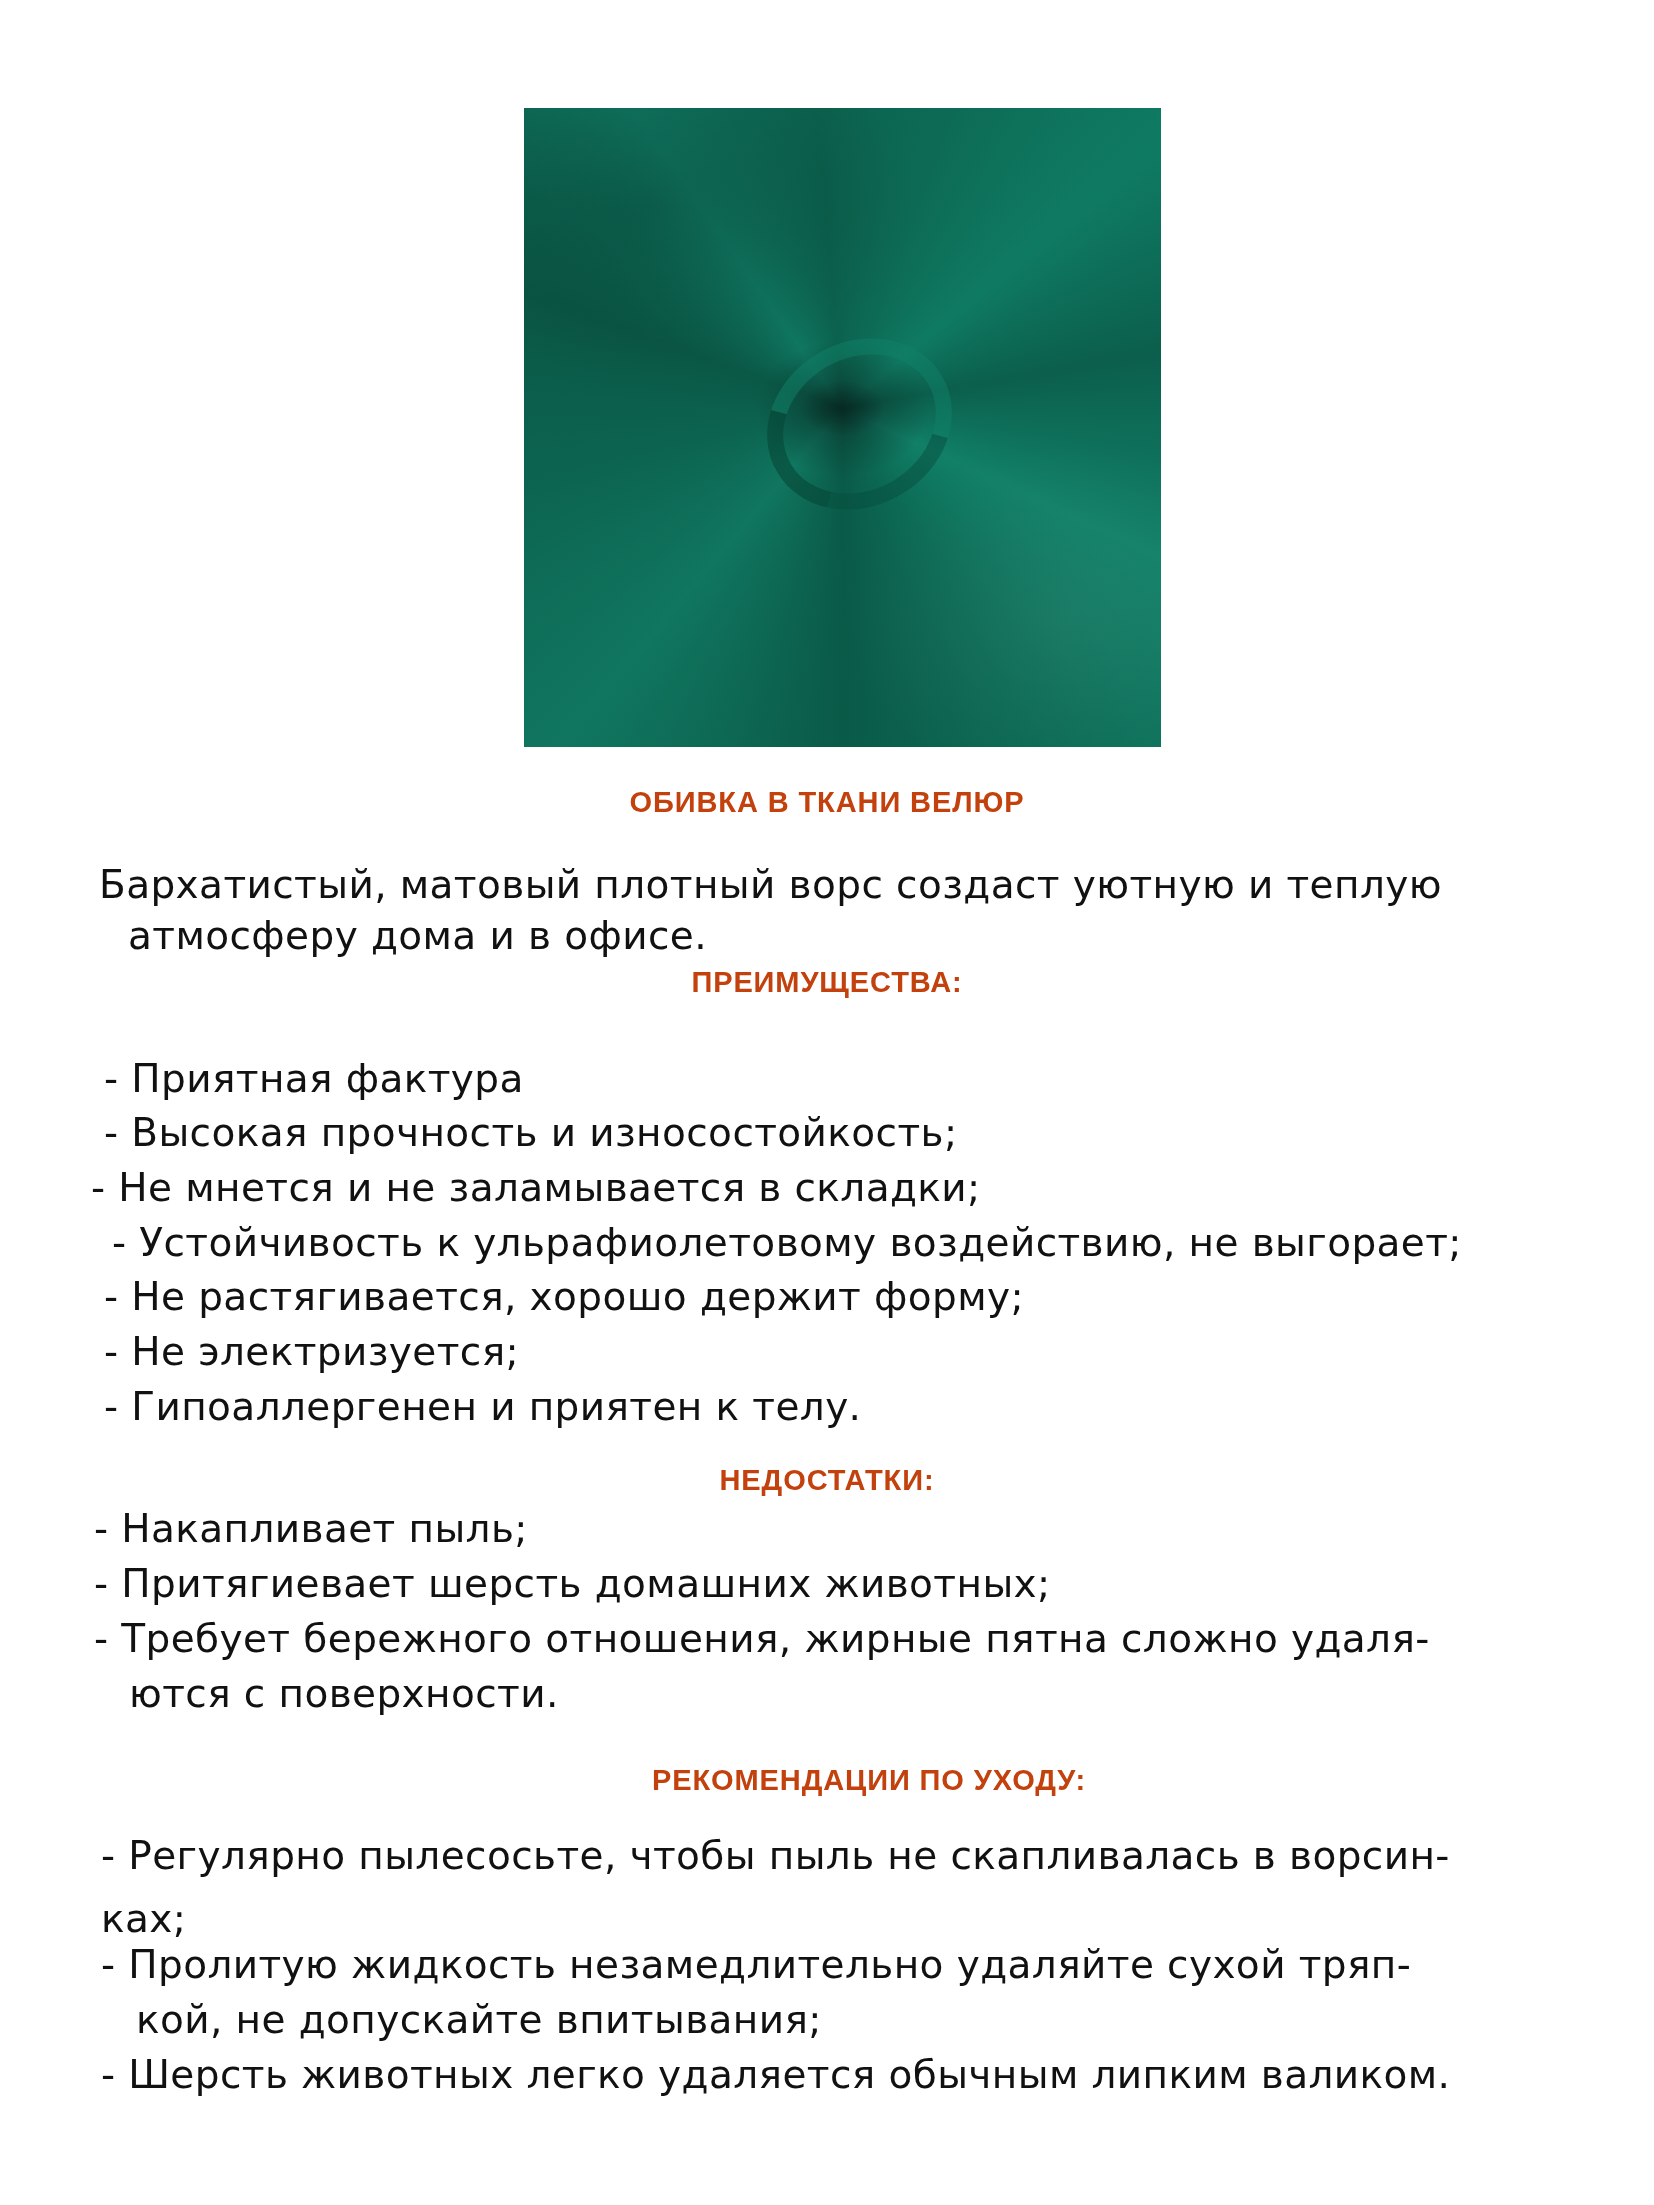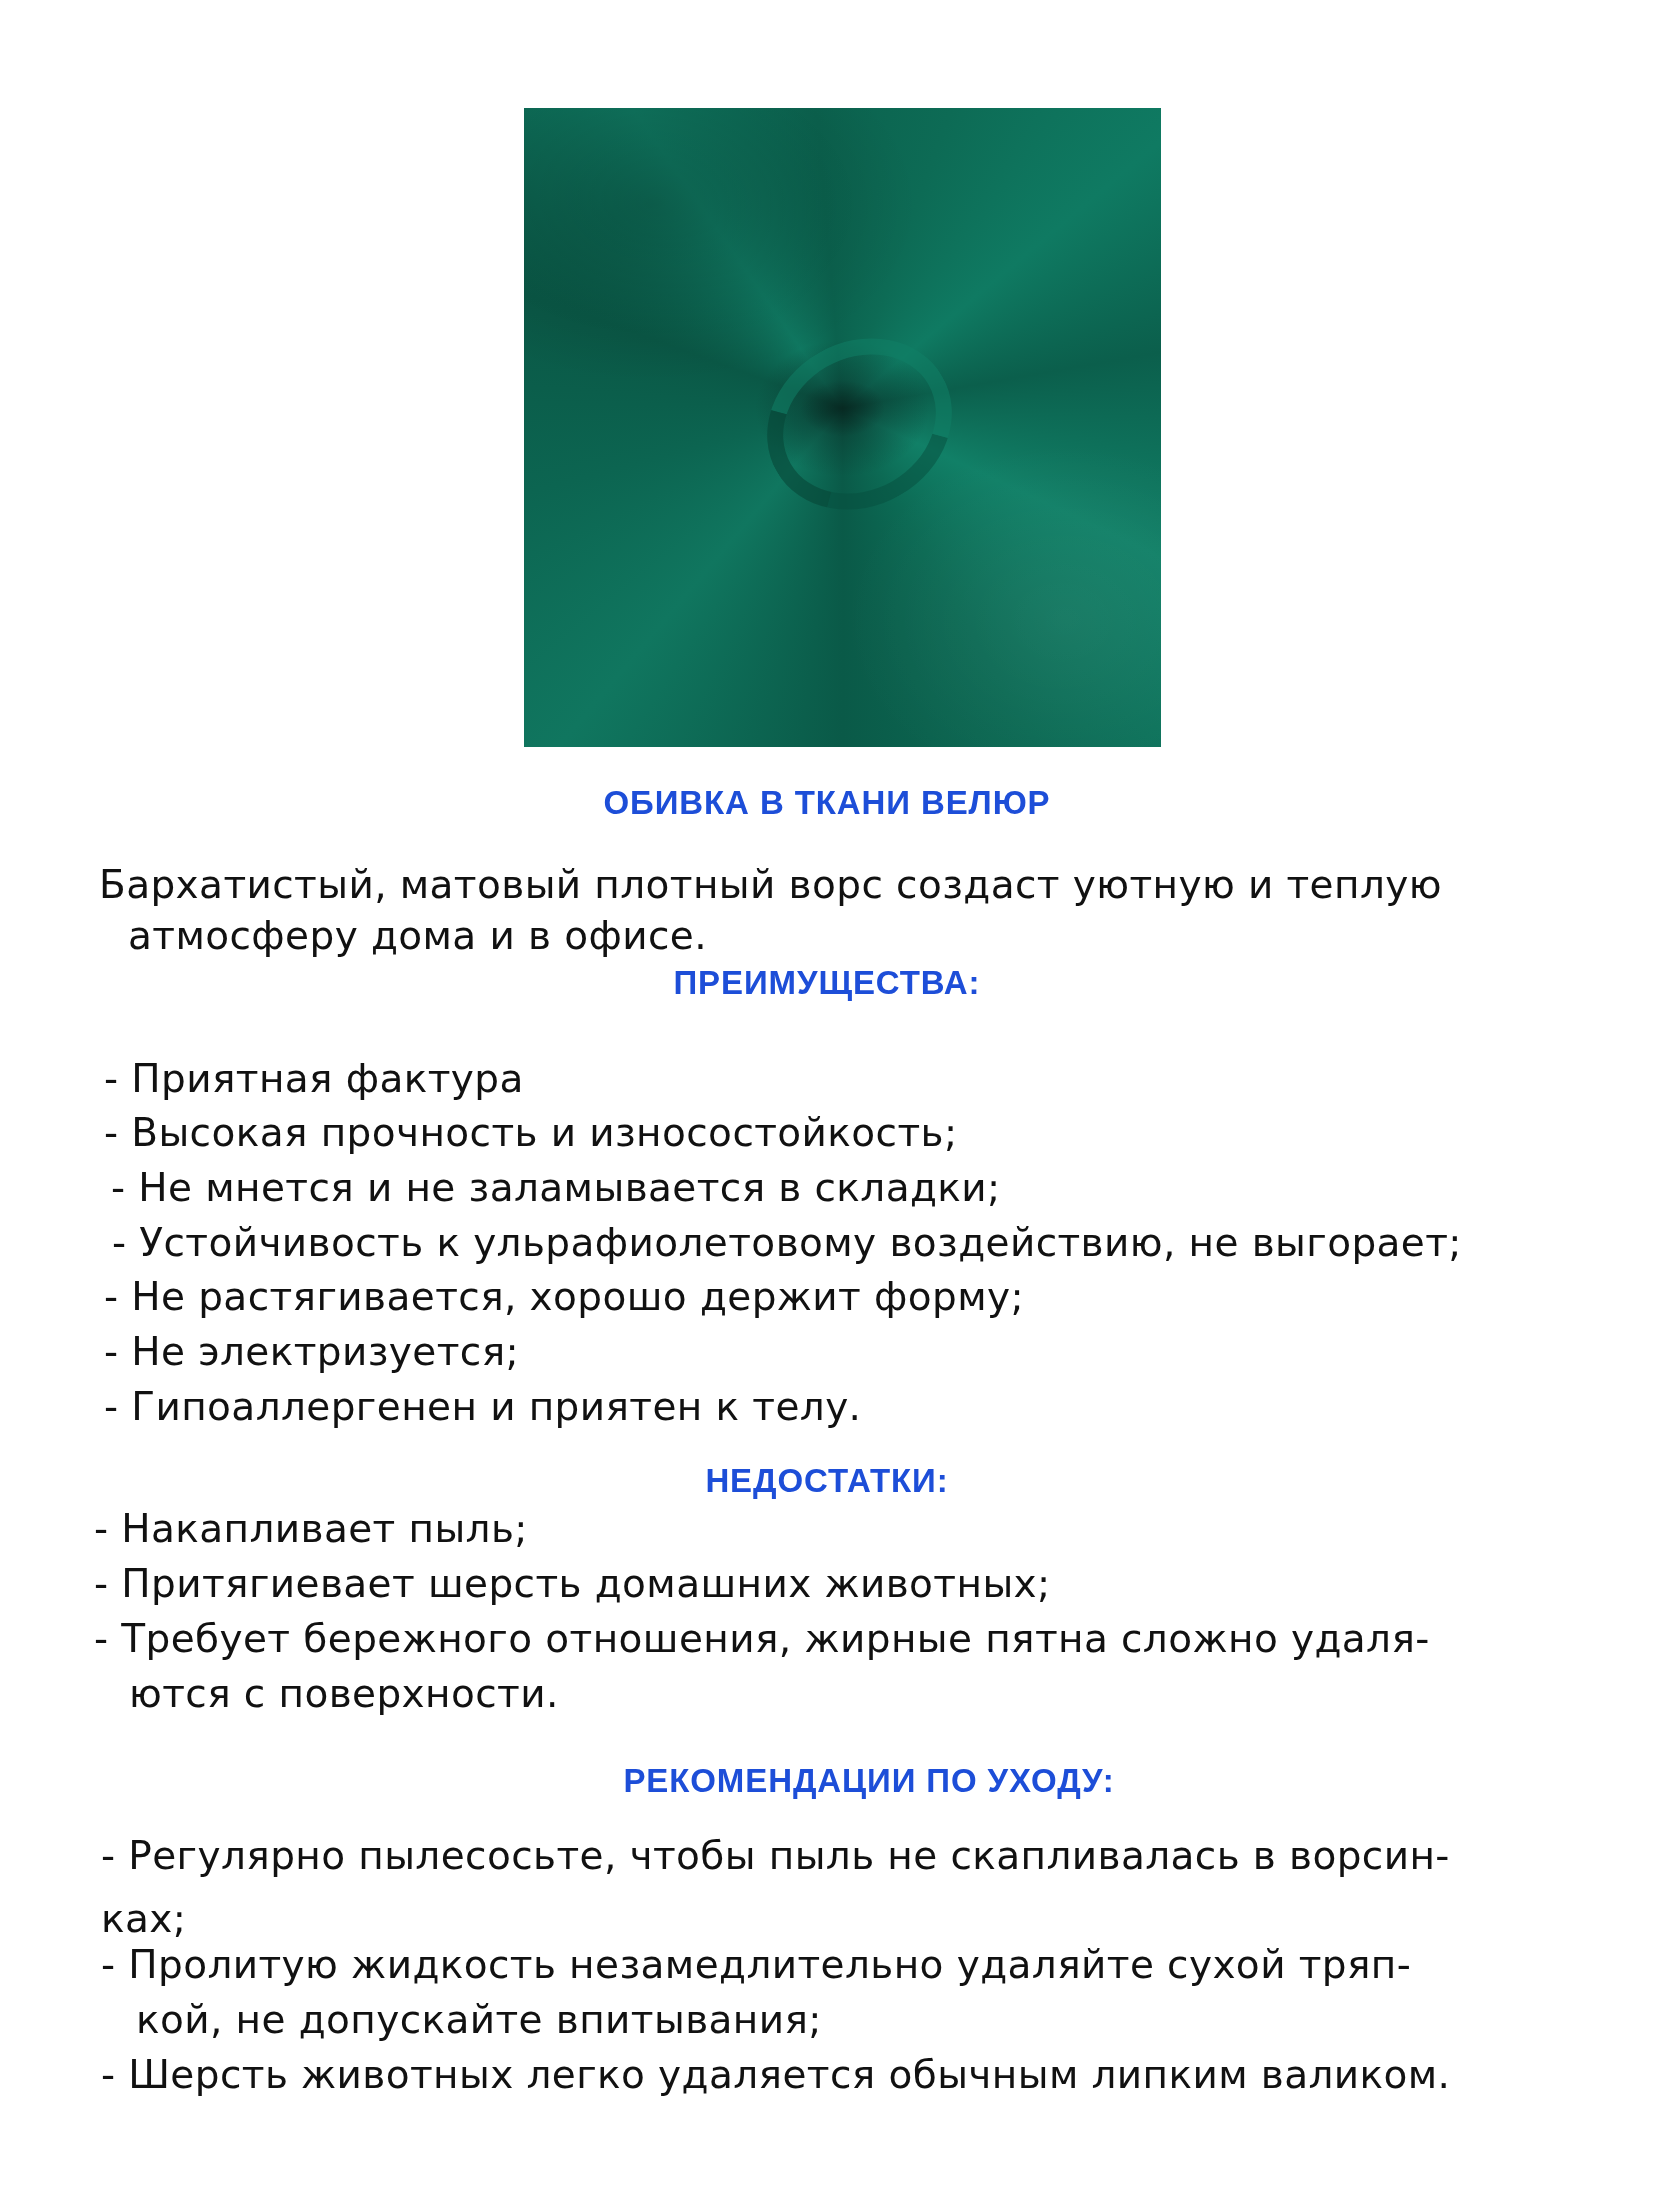--- a/index.html
+++ b/index.html
@@ -54,24 +54,24 @@
       transform: rotate(-30deg);
     }
 
     .heading {
       position: absolute;
       left: 0;
       width: 1654px;
       text-align: center;
       font-family: "Liberation Sans", "DejaVu Sans", sans-serif;
       font-weight: bold;
-      font-size: 33px;
+      font-size: 29px;
       line-height: 53px;
       letter-spacing: 0.9px;
-      color: #1d4ed8;
+      color: #c2410c;
     }
     .line {
       position: absolute;
       white-space: nowrap;
       font-family: "DejaVu Sans", sans-serif;
       font-size: 39px;
       line-height: 53px;
       color: #111111;
       letter-spacing: 0.4px;
     }
@@ -82,21 +82,21 @@
 <div class="fabric" title="Green velour fabric swatch twisted into a swirl"></div>
 
 <div class="heading" style="top:776px;">ОБИВКА В ТКАНИ ВЕЛЮР</div>
 
 <div class="line" style="left:99px; top:858px;">Бархатистый, матовый плотный ворс создаст уютную и теплую</div>
 <div class="line" style="left:105px; top:909px;margin-left:23px;">атмосферу дома и в офисе.</div>
 
 <div class="heading" style="top:956px;">ПРЕИМУЩЕСТВА:</div>
 <div class="line" style="left:104px; top:1052px;">- Приятная фактура</div>
 <div class="line" style="left:104px; top:1106px;">- Высокая прочность и износостойкость;</div>
-<div class="line" style="left:111px; top:1161px;text-align:right;">-  Не мнется и не заламывается в складки;</div>
+<div class="line" style="left:91px; top:1161px;text-align:right;">-  Не мнется и не заламывается в складки;</div>
 <div class="line" style="left:104px; top:1216px;margin-left:8px;">-  Устойчивость к ульрафиолетовому воздействию, не выгорает;</div>
 <div class="line" style="left:104px; top:1270px;">- Не растягивается, хорошо держит форму;</div>
 <div class="line" style="left:104px; top:1325px;">-  Не электризуется;</div>
 <div class="line" style="left:104px; top:1380px;">- Гипоаллергенен и приятен к телу.</div>
 
 <div class="heading" style="top:1454px;">НЕДОСТАТКИ:</div>
 <div class="line" style="left:94px; top:1502px;">- Накапливает пыль;</div>
 <div class="line" style="left:94px; top:1557px;">-  Притягиевает шерсть домашних животных;</div>
 <div class="line" style="left:94px; top:1612px;">-  Требует бережного отношения, жирные пятна сложно удаля-</div>
 <div class="line" style="left:129px; top:1667px;">ются с поверхности.</div>

